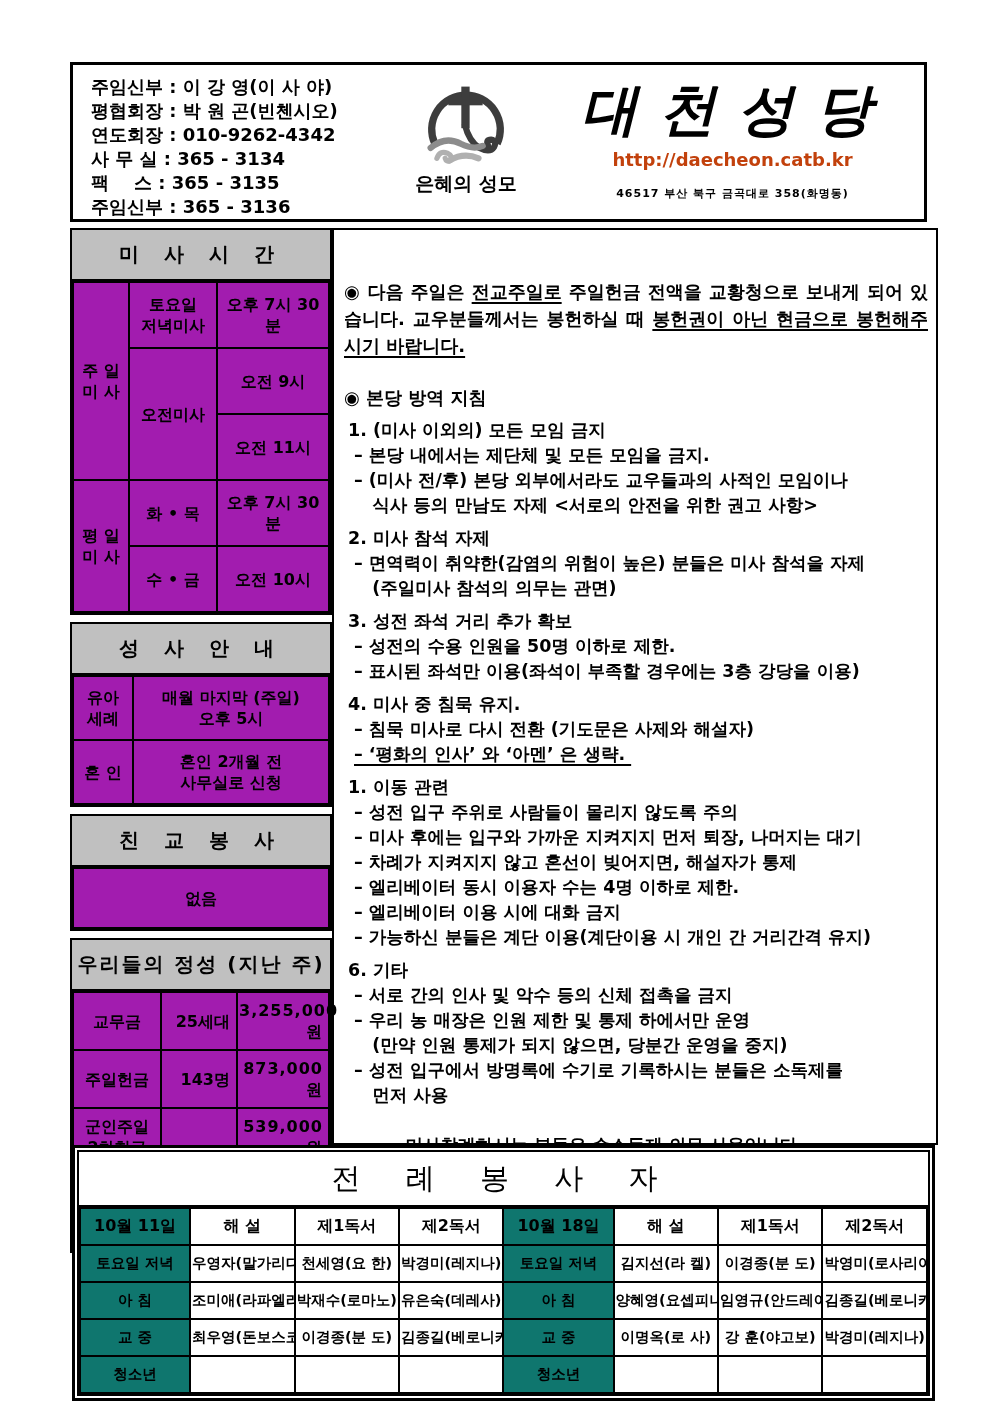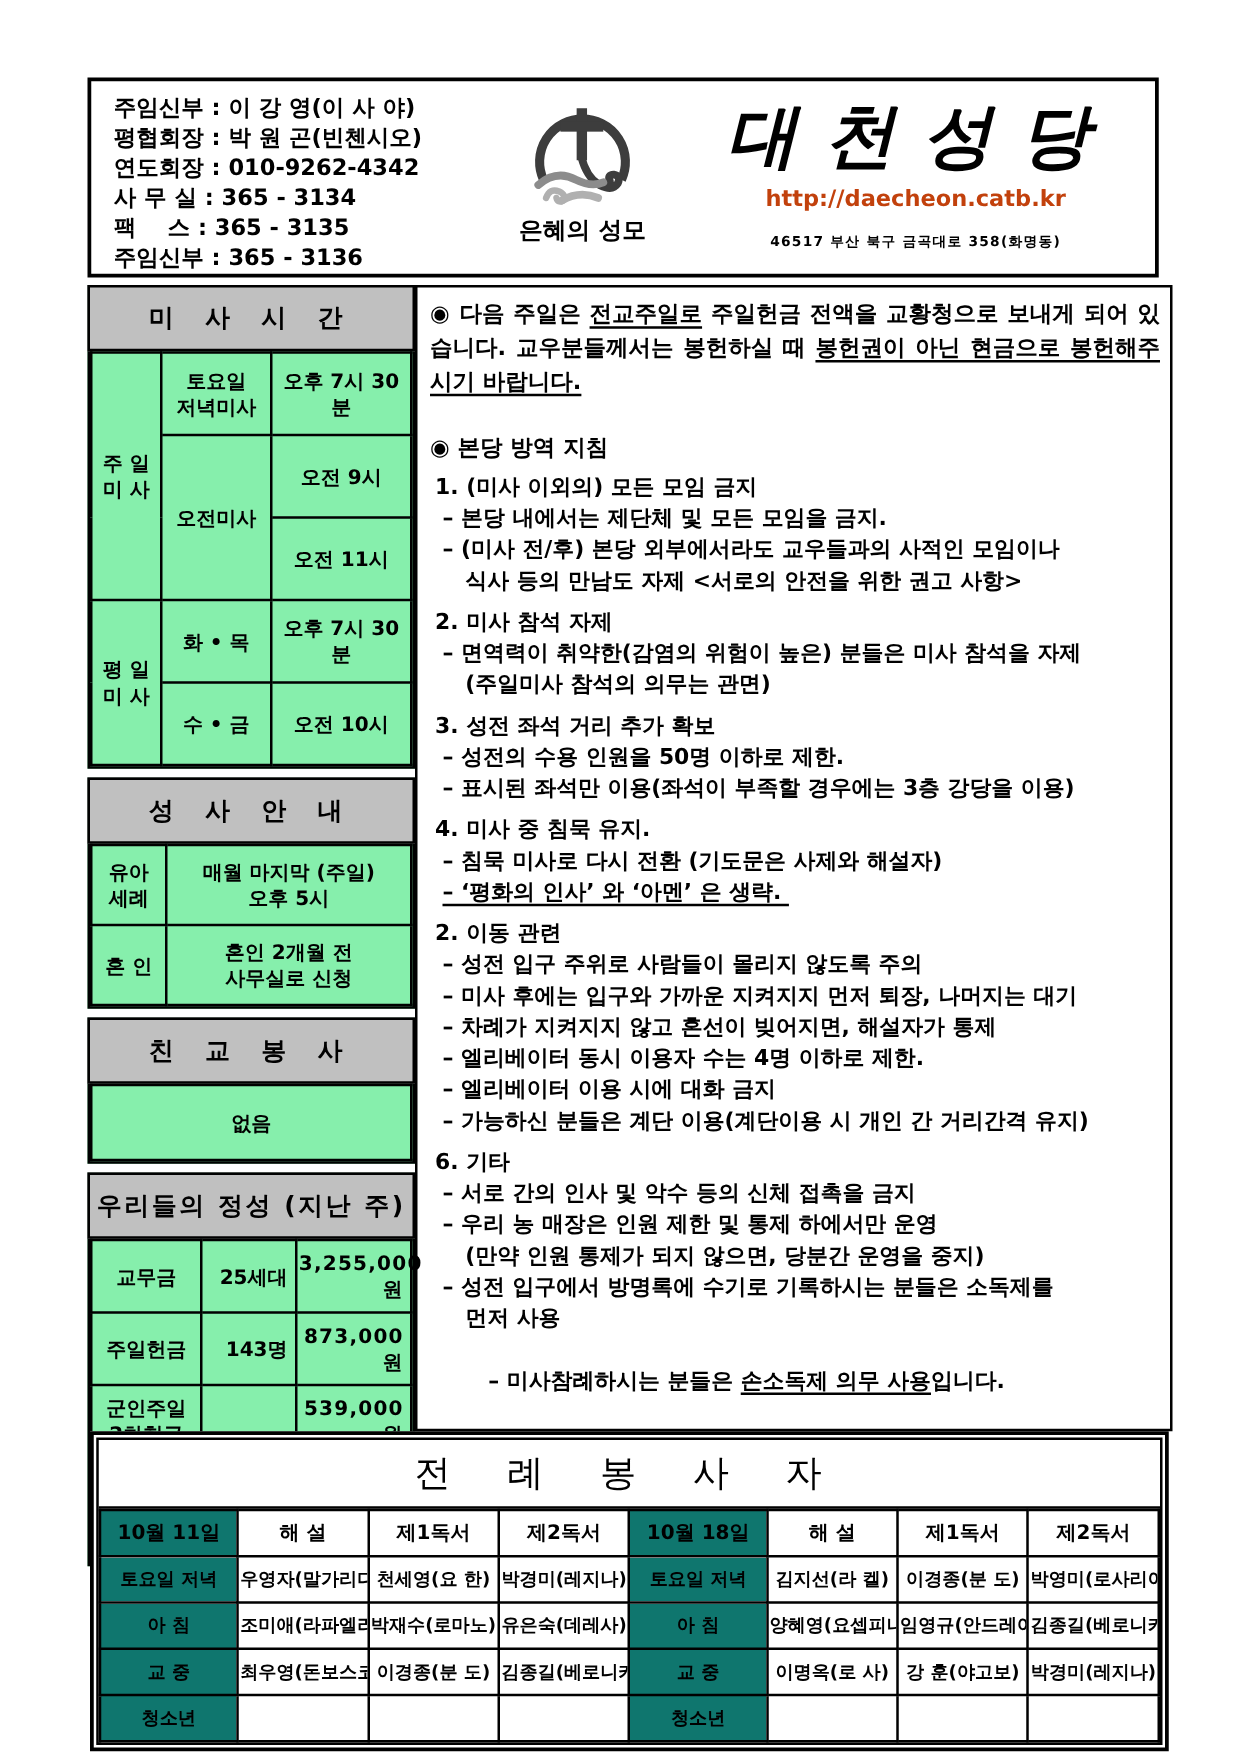--- a/index.html
+++ b/index.html
@@ -16,21 +16,21 @@
   .contact{padding:10px 0 0 18px;width:300px;}
   .contact .cline{font-size:18px;line-height:24px;white-space:pre;}
   .logo-wrap{width:150px;display:flex;flex-direction:column;align-items:center;justify-content:flex-start;padding-top:6px;}
   .logo-caption{font-size:19px;margin-top:-4px;}
   .title-wrap{flex:1;text-align:center;padding-top:10px;}
   .page-title{font-size:56px;letter-spacing:22px;line-height:70px;white-space:nowrap;margin-left:10px;font-style:italic;}
   .site-url{font-size:18px;color:#c2410c;margin-top:4px;}
   .address{font-size:11px;margin-top:16px;letter-spacing:1px;}
   
   .sidebar{position:absolute;left:70px;top:228px;width:262px;}
-  .sbox{border:2px solid #000;background:#86efac;margin-bottom:7px;}
+  .sbox{border:2px solid #000;background:#a21caf;margin-bottom:7px;}
   .stitle{
     background:#c0c0c0;border:2px solid #000;margin:-2px;margin-bottom:0;
     text-align:center;font-size:20px;padding:11px 0;letter-spacing:9px;white-space:nowrap;
   }
   table.sb{border-collapse:collapse;width:100%;table-layout:fixed;}
   table.sb td{
     border:2px solid #000;text-align:center;vertical-align:middle;
     font-size:16px;line-height:21px;white-space:pre-line;padding:2px 1px;
   }
   .mass td{height:60px;}
@@ -41,21 +41,21 @@
   .off .cnt{text-align:right;padding-right:6px;}
   .bank{
     border-top:2px solid #000;text-align:center;font-size:17px;line-height:24px;
     padding:5px 0;white-space:pre-line;letter-spacing:0px;
   }
   
   .main-box{
     position:absolute;left:332px;top:228px;width:606px;height:917px;
     border:2px solid #000;padding:8px 8px 0 10px;box-sizing:border-box;overflow:hidden;
   }
-  .ann-p{font-size:18px;line-height:27px;text-align:justify;}
+  .ann-p{font-size:18px;line-height:27px;text-align:justify;margin-top:40px;}
   .ann-title{font-size:18px;margin-top:27px;}
   .ann-h{font-size:17.5px;line-height:25px;margin-top:8px;padding-left:4px;}
   .ann-ln{font-size:17.5px;line-height:25px;padding-left:10px;white-space:pre-wrap;}
   .u{text-decoration:underline;text-decoration-thickness:2px;text-underline-offset:4px;}
   .book{margin-top:11px;}
   
   .servers-outer{
     position:absolute;left:72px;top:1145px;width:863px;box-sizing:border-box;
     border:3px solid #000;padding:2px;background:#fff;
   }
@@ -237,21 +237,21 @@
     <div class="ann-ln">– 표시된 좌석만 이용(좌석이 부족할 경우에는 3층 강당을 이용)</div>
   </div>
 
   <div>
     <div class="ann-h">4. 미사 중 침묵 유지.</div>
     <div class="ann-ln">– 침묵 미사로 다시 전환 (기도문은 사제와 해설자)</div>
     <div class="ann-ln u">– ‘평화의 인사’ 와 ‘아멘’ 은 생략. </div>
   </div>
 
   <div>
-    <div class="ann-h">2. 이동 관련</div>
+    <div class="ann-h">1. 이동 관련</div>
     <div class="ann-ln">– 성전 입구 주위로 사람들이 몰리지 않도록 주의</div>
     <div class="ann-ln">– 미사 후에는 입구와 가까운 지켜지지 먼저 퇴장, 나머지는 대기</div>
     <div class="ann-ln">– 차례가 지켜지지 않고 혼선이 빚어지면, 해설자가 통제</div>
     <div class="ann-ln">– 엘리베이터 동시 이용자 수는 4명 이하로 제한.</div>
     <div class="ann-ln">– 엘리베이터 이용 시에 대화 금지</div>
     <div class="ann-ln">– 가능하신 분들은 계단 이용(계단이용 시 개인 간 거리간격 유지)</div>
   </div>
 
   <div>
     <div class="ann-h">6. 기타</div>

